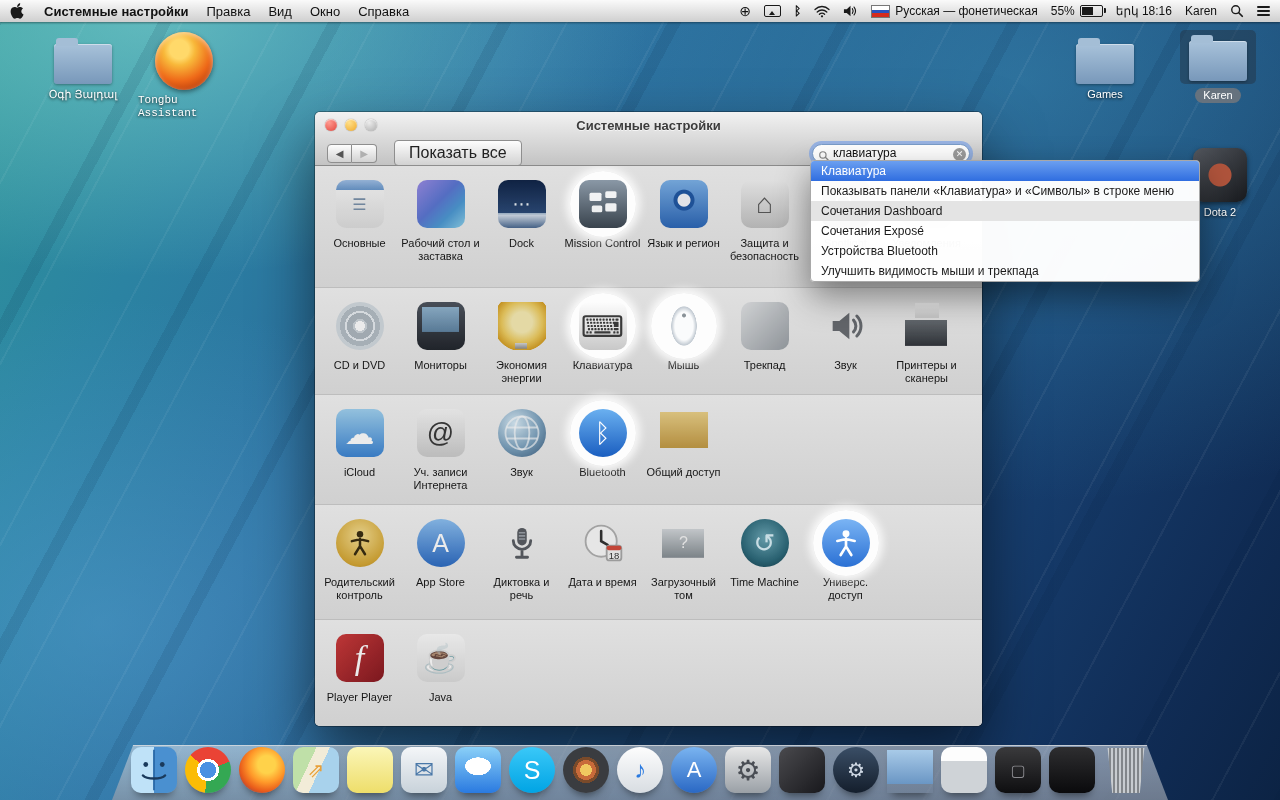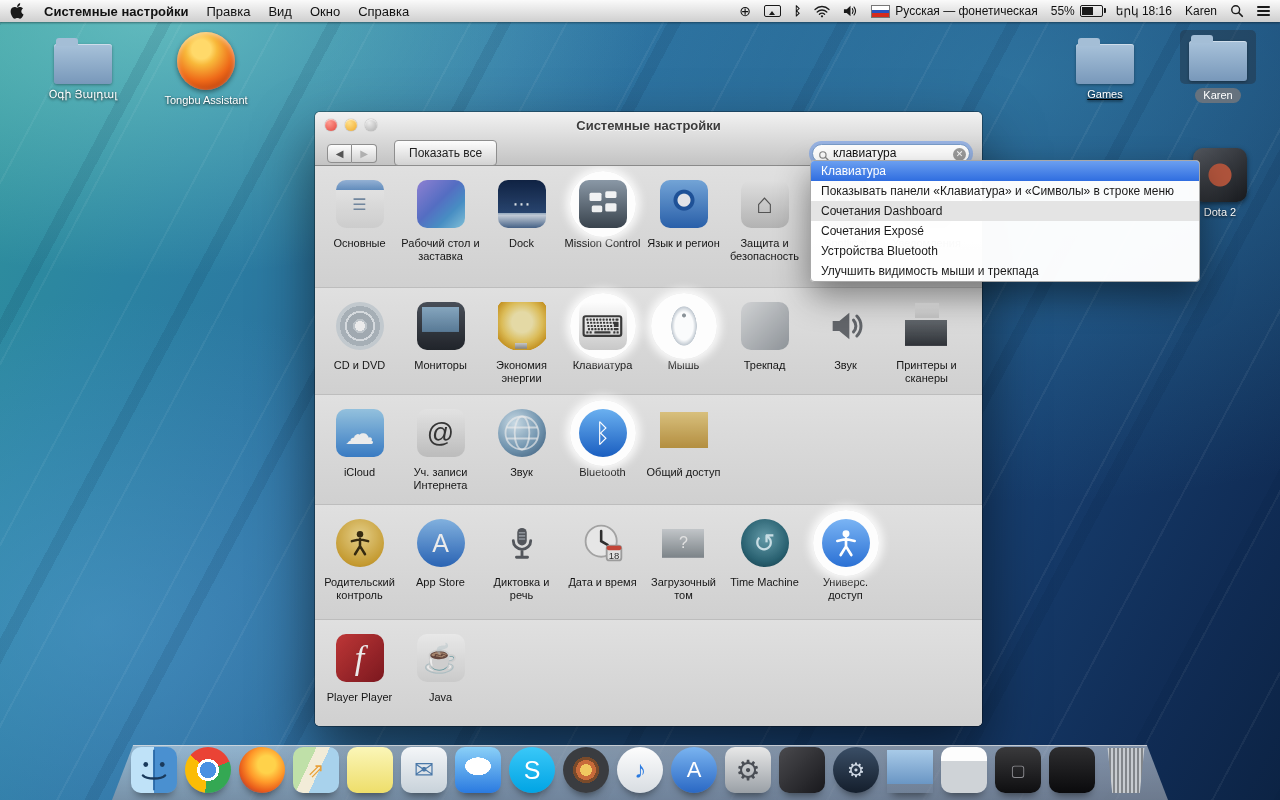--- a/index.html
+++ b/index.html
@@ -35,22 +35,22 @@
   .batt::after{content:"";position:absolute;right:-4px;top:2px;width:2px;height:5px;background:#1a1a1a;border-radius:0 1px 1px 0;}
   .disp-icon{width:15px;height:10px;border:1.5px solid #1a1a1a;border-radius:2px;position:relative;}
   .disp-icon::after{content:"";position:absolute;left:3.5px;bottom:1px;border-left:3px solid transparent;border-right:3px solid transparent;border-bottom:4px solid #1a1a1a;}
   .bt-rune{font-size:12px;font-weight:bold;}
   .nc-lines{display:inline-flex;flex-direction:column;gap:2.5px;}
   .nc-lines b{display:block;width:13px;height:1.8px;background:#1a1a1a;border-radius:1px;}
 
   
   .dicon{position:absolute;z-index:1;display:flex;flex-direction:column;align-items:center;gap:4px;}
   .dpos-armenian-folder{left:40px;top:36px;width:86px;}
-  .dpos-tongbu-assistant{left:160px;top:32px;width:92px;}
-  .dpos-games-folder{left:1062px;top:36px;width:86px;text-decoration:underline;}
+  .dpos-tongbu-assistant{left:138px;top:32px;width:92px;font-family:Liberation Mono, monospace;}
+  .dpos-games-folder{left:1062px;top:36px;width:86px;}
   .dpos-karen-folder{left:1178px;top:30px;width:80px;}
   .dpos-dota2{left:1186px;top:148px;width:68px;}
   .iconbox{display:flex;align-items:center;justify-content:center;}
   .dfolder{width:58px;height:40px;margin-top:8px;position:relative;border-radius:3px;
     background:linear-gradient(180deg,#a8c2da,#7898ba);box-shadow:inset 0 1px 0 rgba(255,255,255,.45),0 1px 3px rgba(0,0,0,.35);}
   .dfolder::before{content:"";position:absolute;top:-6px;left:2px;width:22px;height:8px;border-radius:3px 3px 0 0;background:#a4bed6;}
   .tongbu{width:58px;height:58px;border-radius:50%;
     background:radial-gradient(circle at 42% 30%, #ffd96a 0 18%, #f8b83a 30%, #ee6818 60%, #9c2606 96%);
     box-shadow:inset 0 2px 5px rgba(255,255,255,.55),0 2px 5px rgba(0,0,0,.45);}
   .dota{width:54px;height:54px;border-radius:10px;
@@ -71,21 +71,21 @@
   .tl-red{background:radial-gradient(circle at 35% 30%, #ff9a90, #e2463d);}
   .tl-yellow{background:radial-gradient(circle at 35% 30%, #ffe08a, #f0a828);}
   .tl-gray{background:radial-gradient(circle at 35% 30%, #ececec, #aeaeae);}
   .toolbar{position:absolute;top:29px;left:0;right:0;height:24px;display:flex;align-items:center;padding:0 12px;}
   .navbtns{display:flex;}
   .navbtn{width:25px;height:19px;border:1px solid #8e8e8e;background:linear-gradient(180deg,#fdfdfd,#d2d2d2);
     font-size:10px;display:flex;align-items:center;justify-content:center;box-sizing:border-box;}
   .navbtn.back{border-radius:4px 0 0 4px;color:#555;}
   .navbtn.fwd{border-radius:0 4px 4px 0;border-left:none;color:#b0b0b0;}
   .showall{margin-left:17px;height:24px;padding:12px 14px;border:1px solid #8e8e8e;border-radius:4px;
-    background:linear-gradient(180deg,#fdfdfd,#d2d2d2);font-size:12px;color:#222;display:flex;align-items:center;font-family:inherit;}
+    background:linear-gradient(180deg,#fdfdfd,#d2d2d2);font-size:16px;color:#222;display:flex;align-items:center;font-family:inherit;}
   .searchbox{margin-left:auto;position:relative;width:158px;height:19px;background:#fff;border:1px solid #7a9cc8;border-radius:11px;
     box-shadow:0 0 0 3px rgba(100,150,235,.55);display:flex;align-items:center;padding:0 18px 0 20px;box-sizing:border-box;}
   .searchbox input{border:none;outline:none;width:100%;font-size:12px;font-family:inherit;background:transparent;color:#111;padding:0;}
   .search-mag{position:absolute;left:5px;top:3px;}
   .search-clear{position:absolute;right:3px;top:3px;width:13px;height:13px;border-radius:50%;background:#9c9c9c;color:#fff;
     font-size:9px;line-height:13px;text-align:center;}
 
   .win-content{position:absolute;top:54px;left:0;right:0;bottom:0;border-radius:0 0 5px 5px;overflow:hidden;background:#d2d2d2;}
   .prefrow{display:flex;padding:14px 0 0 4px;box-sizing:border-box;border-bottom:1px solid #bdbdbd;
     background:linear-gradient(180deg,#e0e0e0,#d0d0d0);}

